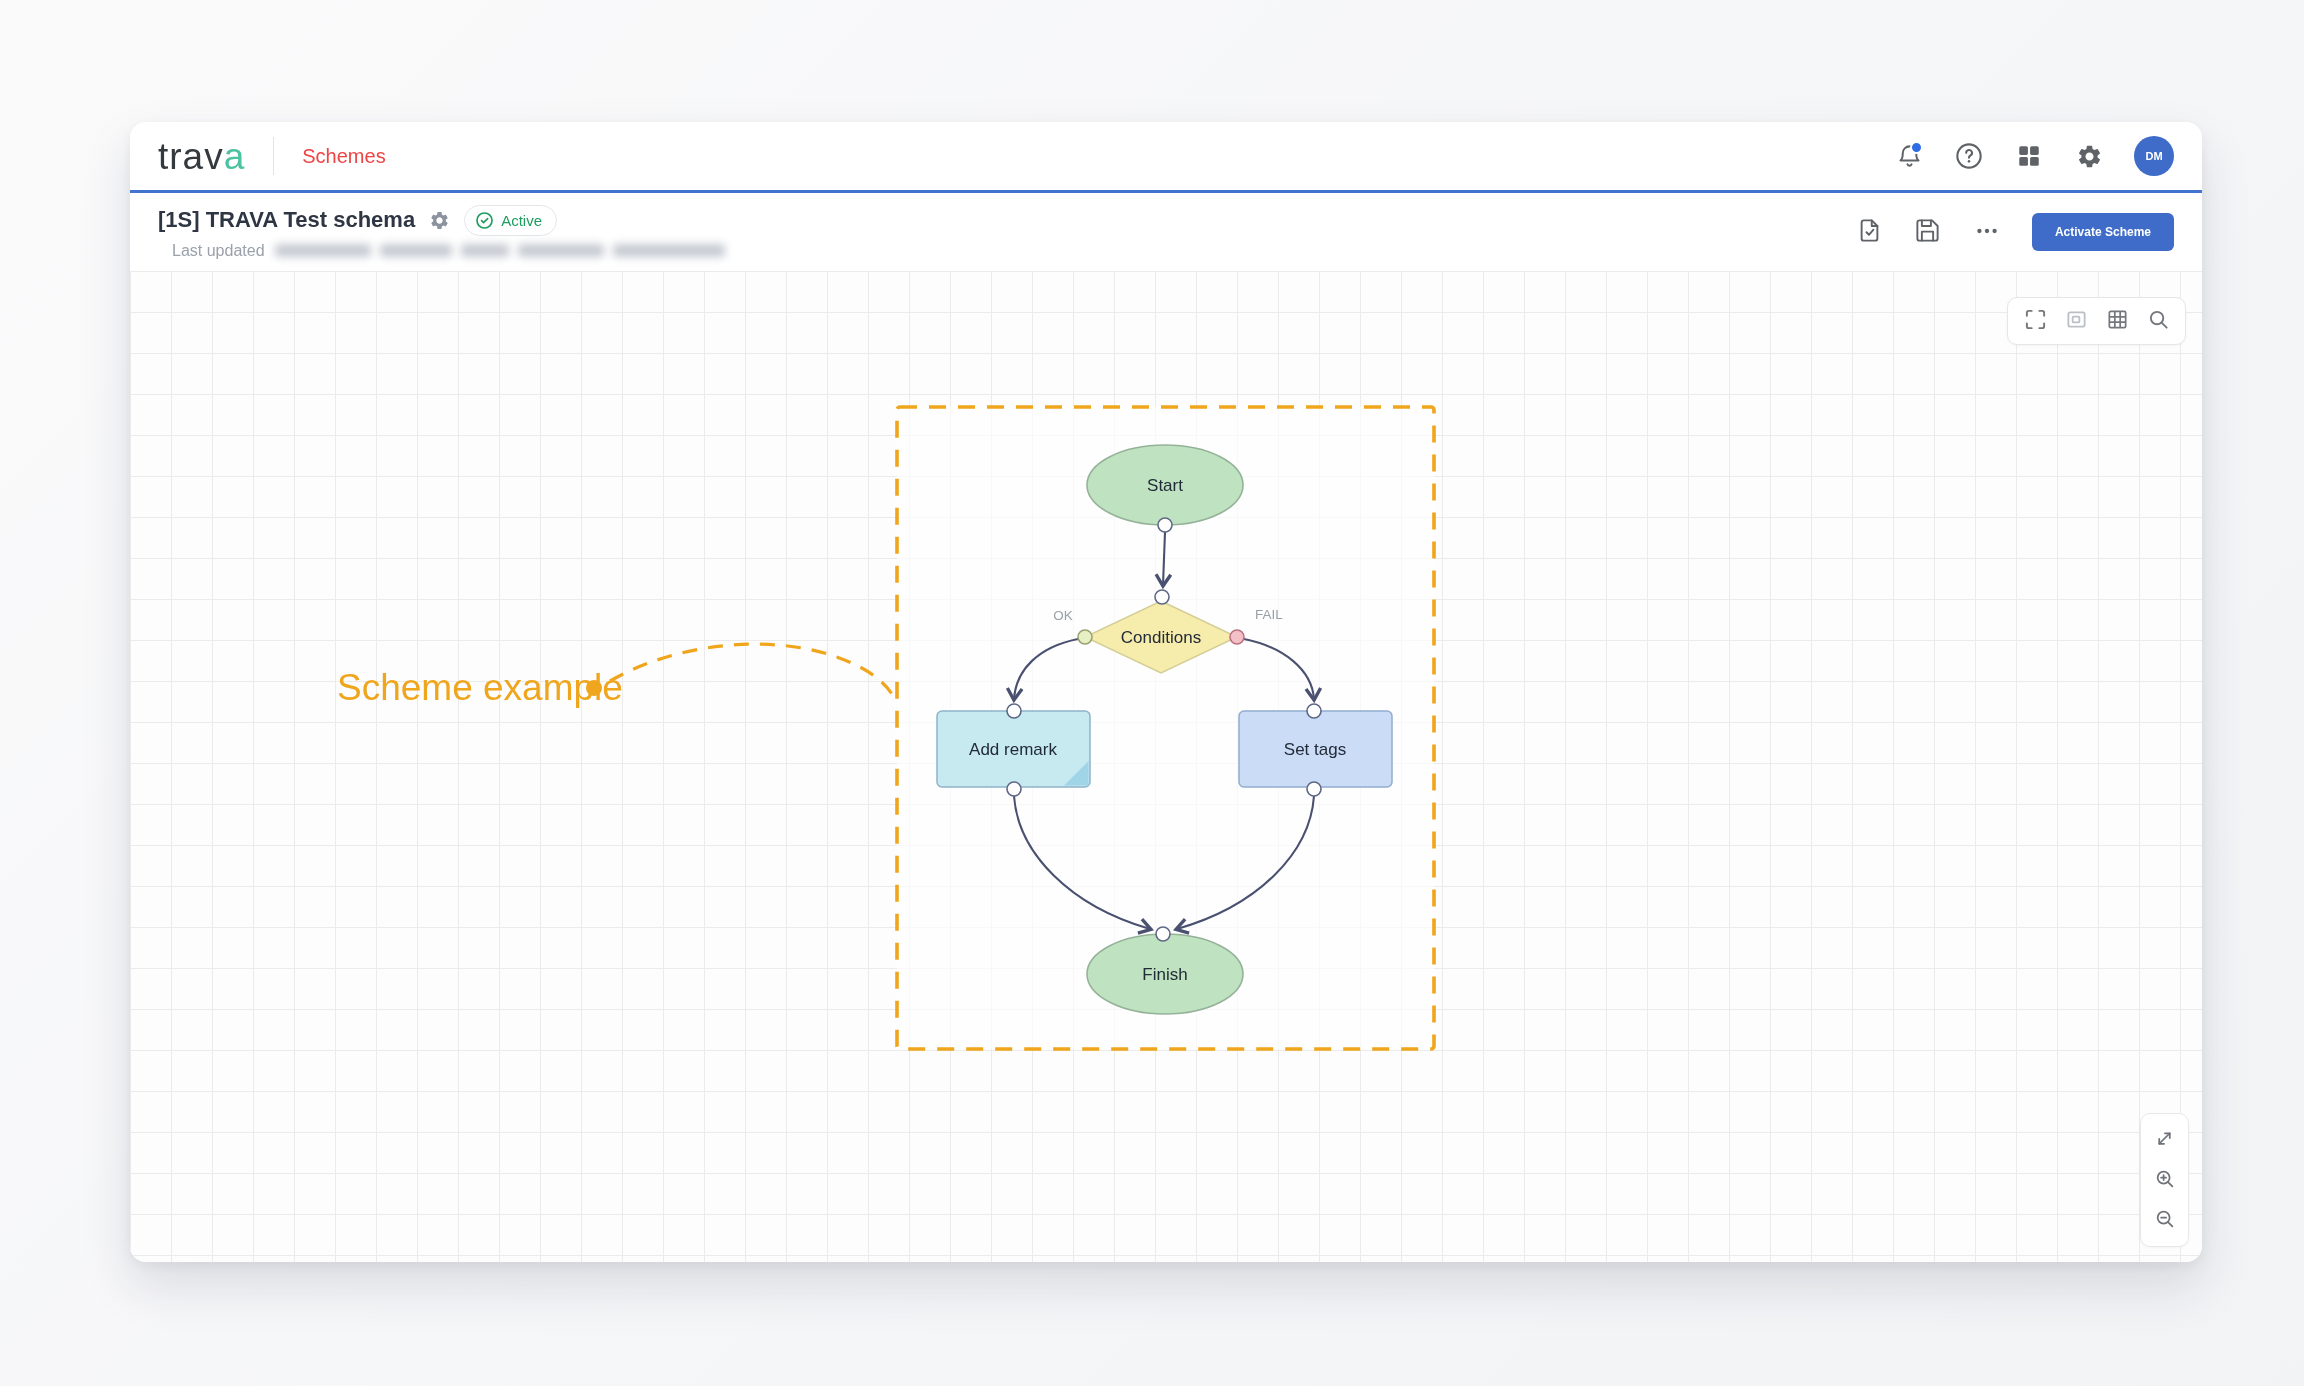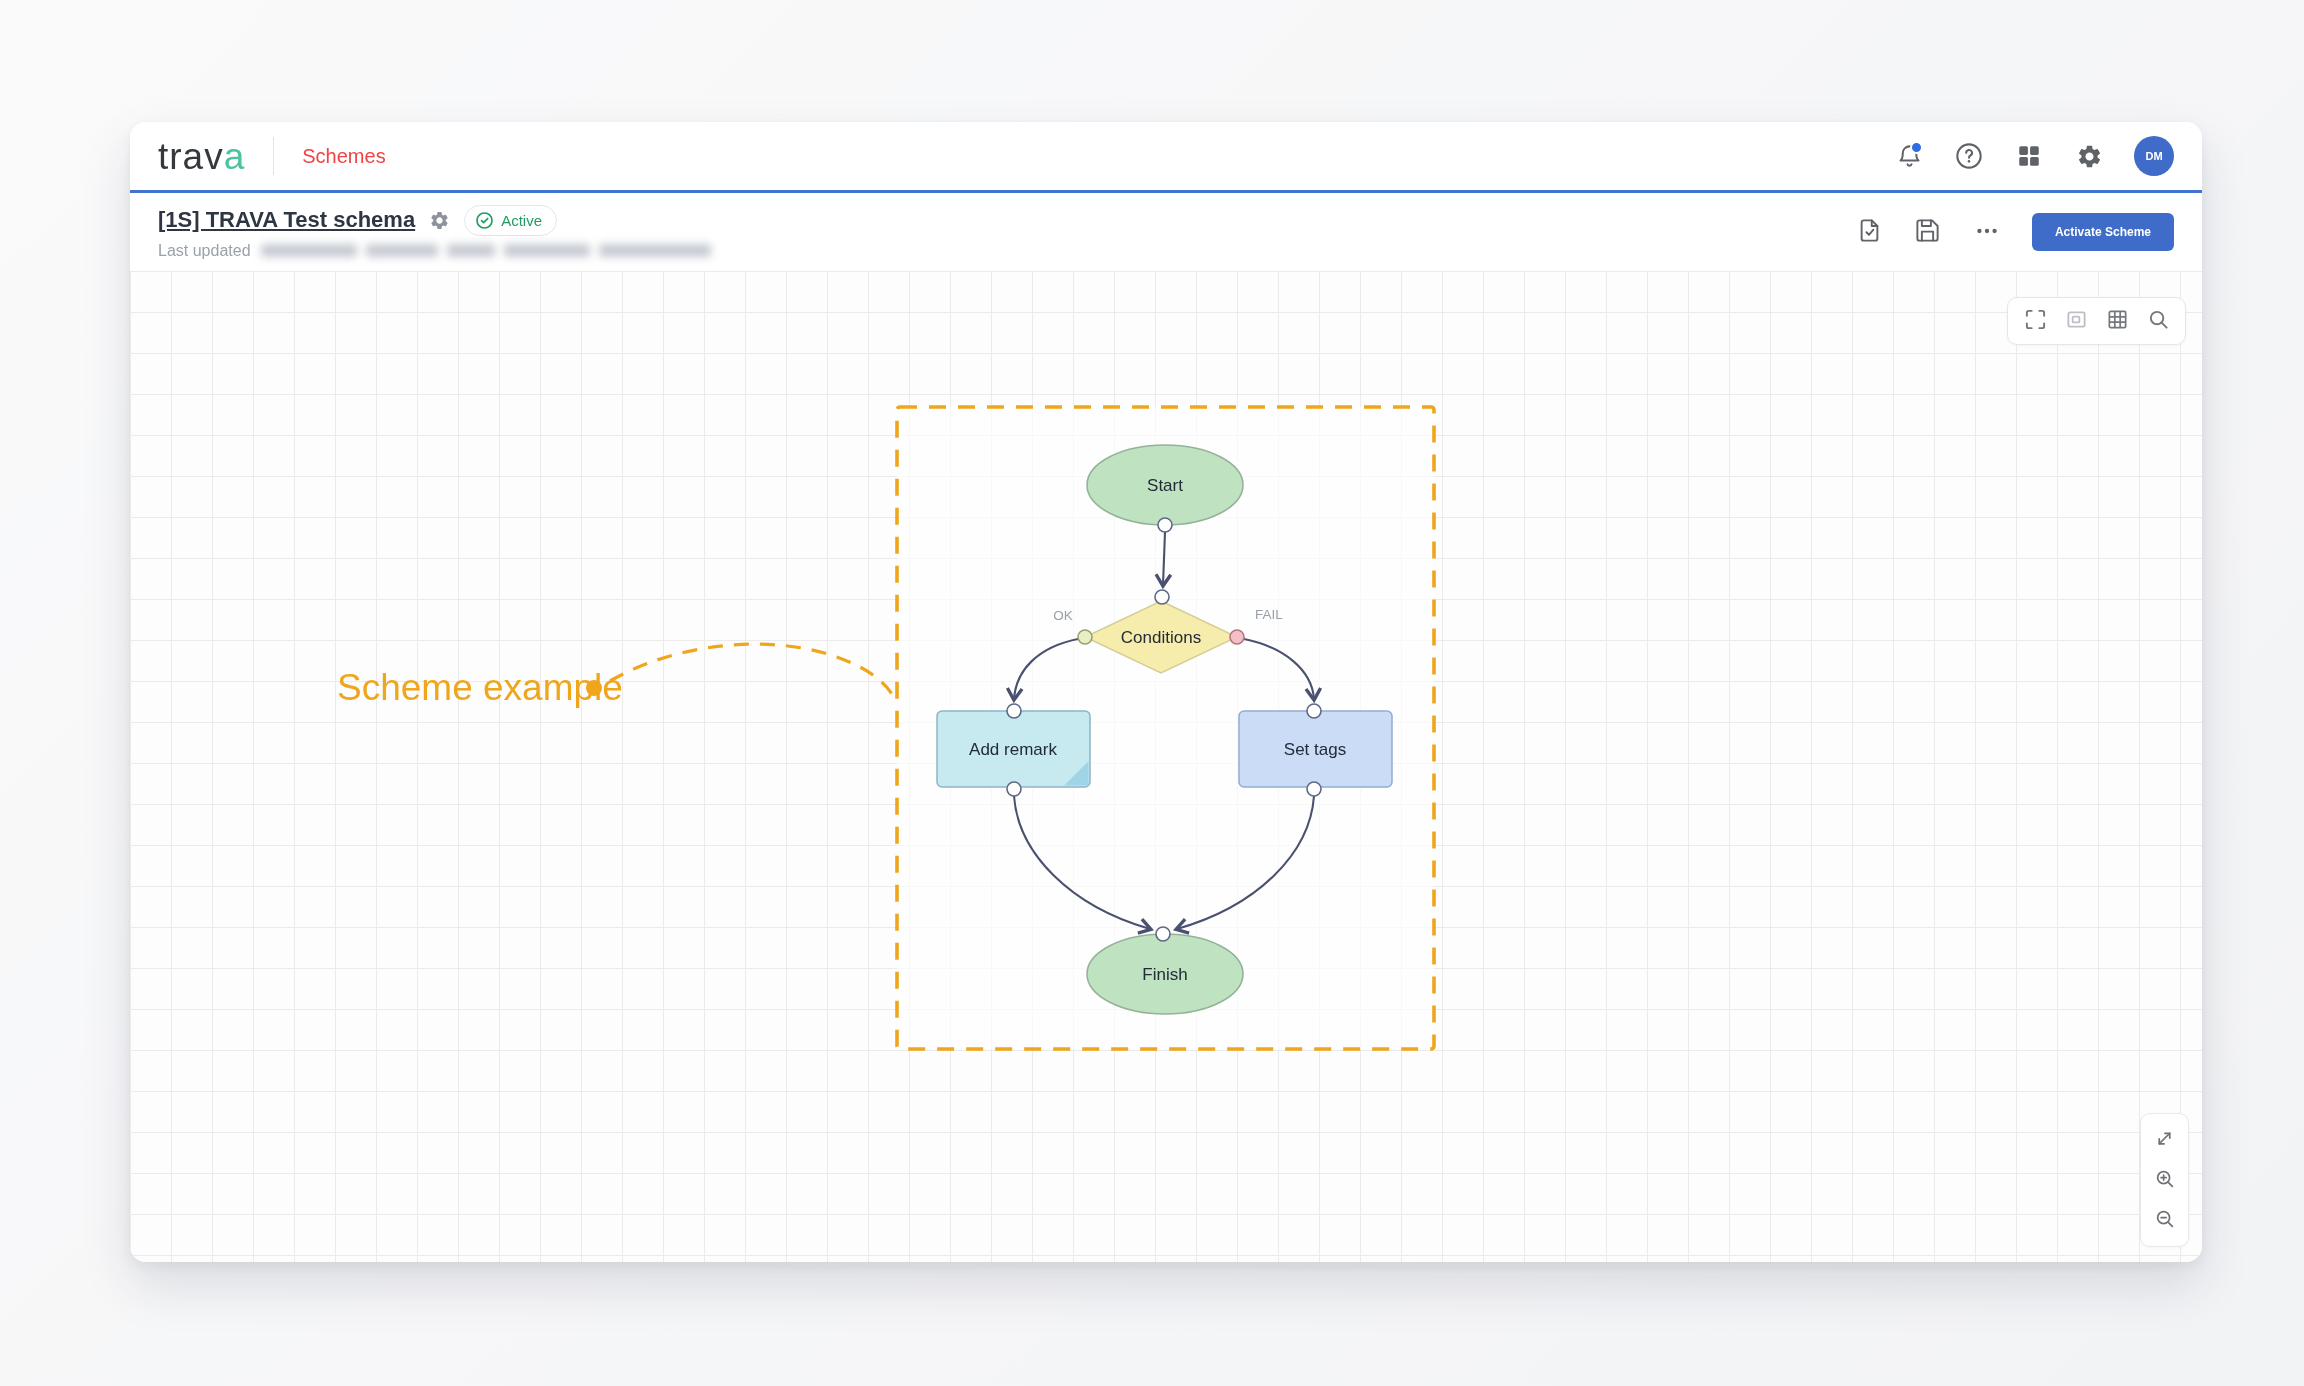--- a/index.html
+++ b/index.html
@@ -16,23 +16,23 @@
   .header-right{margin-left:auto;display:flex;align-items:center;gap:30px;}
   .icon-btn{position:relative;width:30px;height:30px;display:flex;align-items:center;justify-content:center;cursor:pointer;background:none;border:none;padding:0;}
   .icon-btn svg{display:block;}
   .bell-dot{position:absolute;top:0px;right:1px;width:9px;height:9px;border-radius:50%;background:#2e6be5;border:2px solid #fff;}
   .avatar{width:40px;height:40px;border-radius:50%;background:#3e6cc8;color:#fff;font-size:11px;font-weight:700;display:flex;align-items:center;justify-content:center;cursor:pointer;}
 
   
   .scheme-bar{height:78px;flex:0 0 78px;display:flex;align-items:center;justify-content:space-between;padding:0 28px;background:#fff;}
   .scheme-left{display:flex;flex-direction:column;gap:6px;}
   .scheme-title-row{display:flex;align-items:center;gap:14px;}
-  .scheme-title{font-size:22px;font-weight:700;color:#2f3643;text-decoration:underline;}
+  .scheme-title{font-size:22px;font-weight:700;color:#2f3643;}
   .status-badge{display:inline-flex;align-items:center;gap:7px;padding:5px 14px 5px 10px;border:1px solid #e3e6e9;border-radius:16px;color:#1f9d61;font-size:15px;background:#fff;}
-  .updated-row{display:flex;align-items:center;gap:10px;font-size:16px;color:#9aa1aa;}
+  .updated-row{display:flex;align-items:center;gap:10px;font-size:16px;color:#9aa1aa;margin-left:14px;}
   .redacted{display:inline-flex;gap:9px;filter:blur(4px);opacity:.8;}
   .redacted i{display:block;height:13px;border-radius:3px;background:#b7bdc6;}
   .scheme-right{display:flex;align-items:center;gap:30px;}
   .primary-btn{background:#3e6cc8;color:#fff;border:none;border-radius:6px;font-size:12px;font-weight:700;padding:12px 23px;cursor:pointer;font-family:inherit;}
 
   
   .canvas{position:relative;flex:1;background-color:#fdfdfd;background-image:linear-gradient(to right,#ebebeb 1px,transparent 1px),linear-gradient(to bottom,#ebebeb 1px,transparent 1px);background-size:41px 41px;overflow:hidden;}
   .flow-svg{position:absolute;left:0;top:0;}
   .flow-svg text{font-family:"Liberation Sans","DejaVu Sans",sans-serif;}
 

